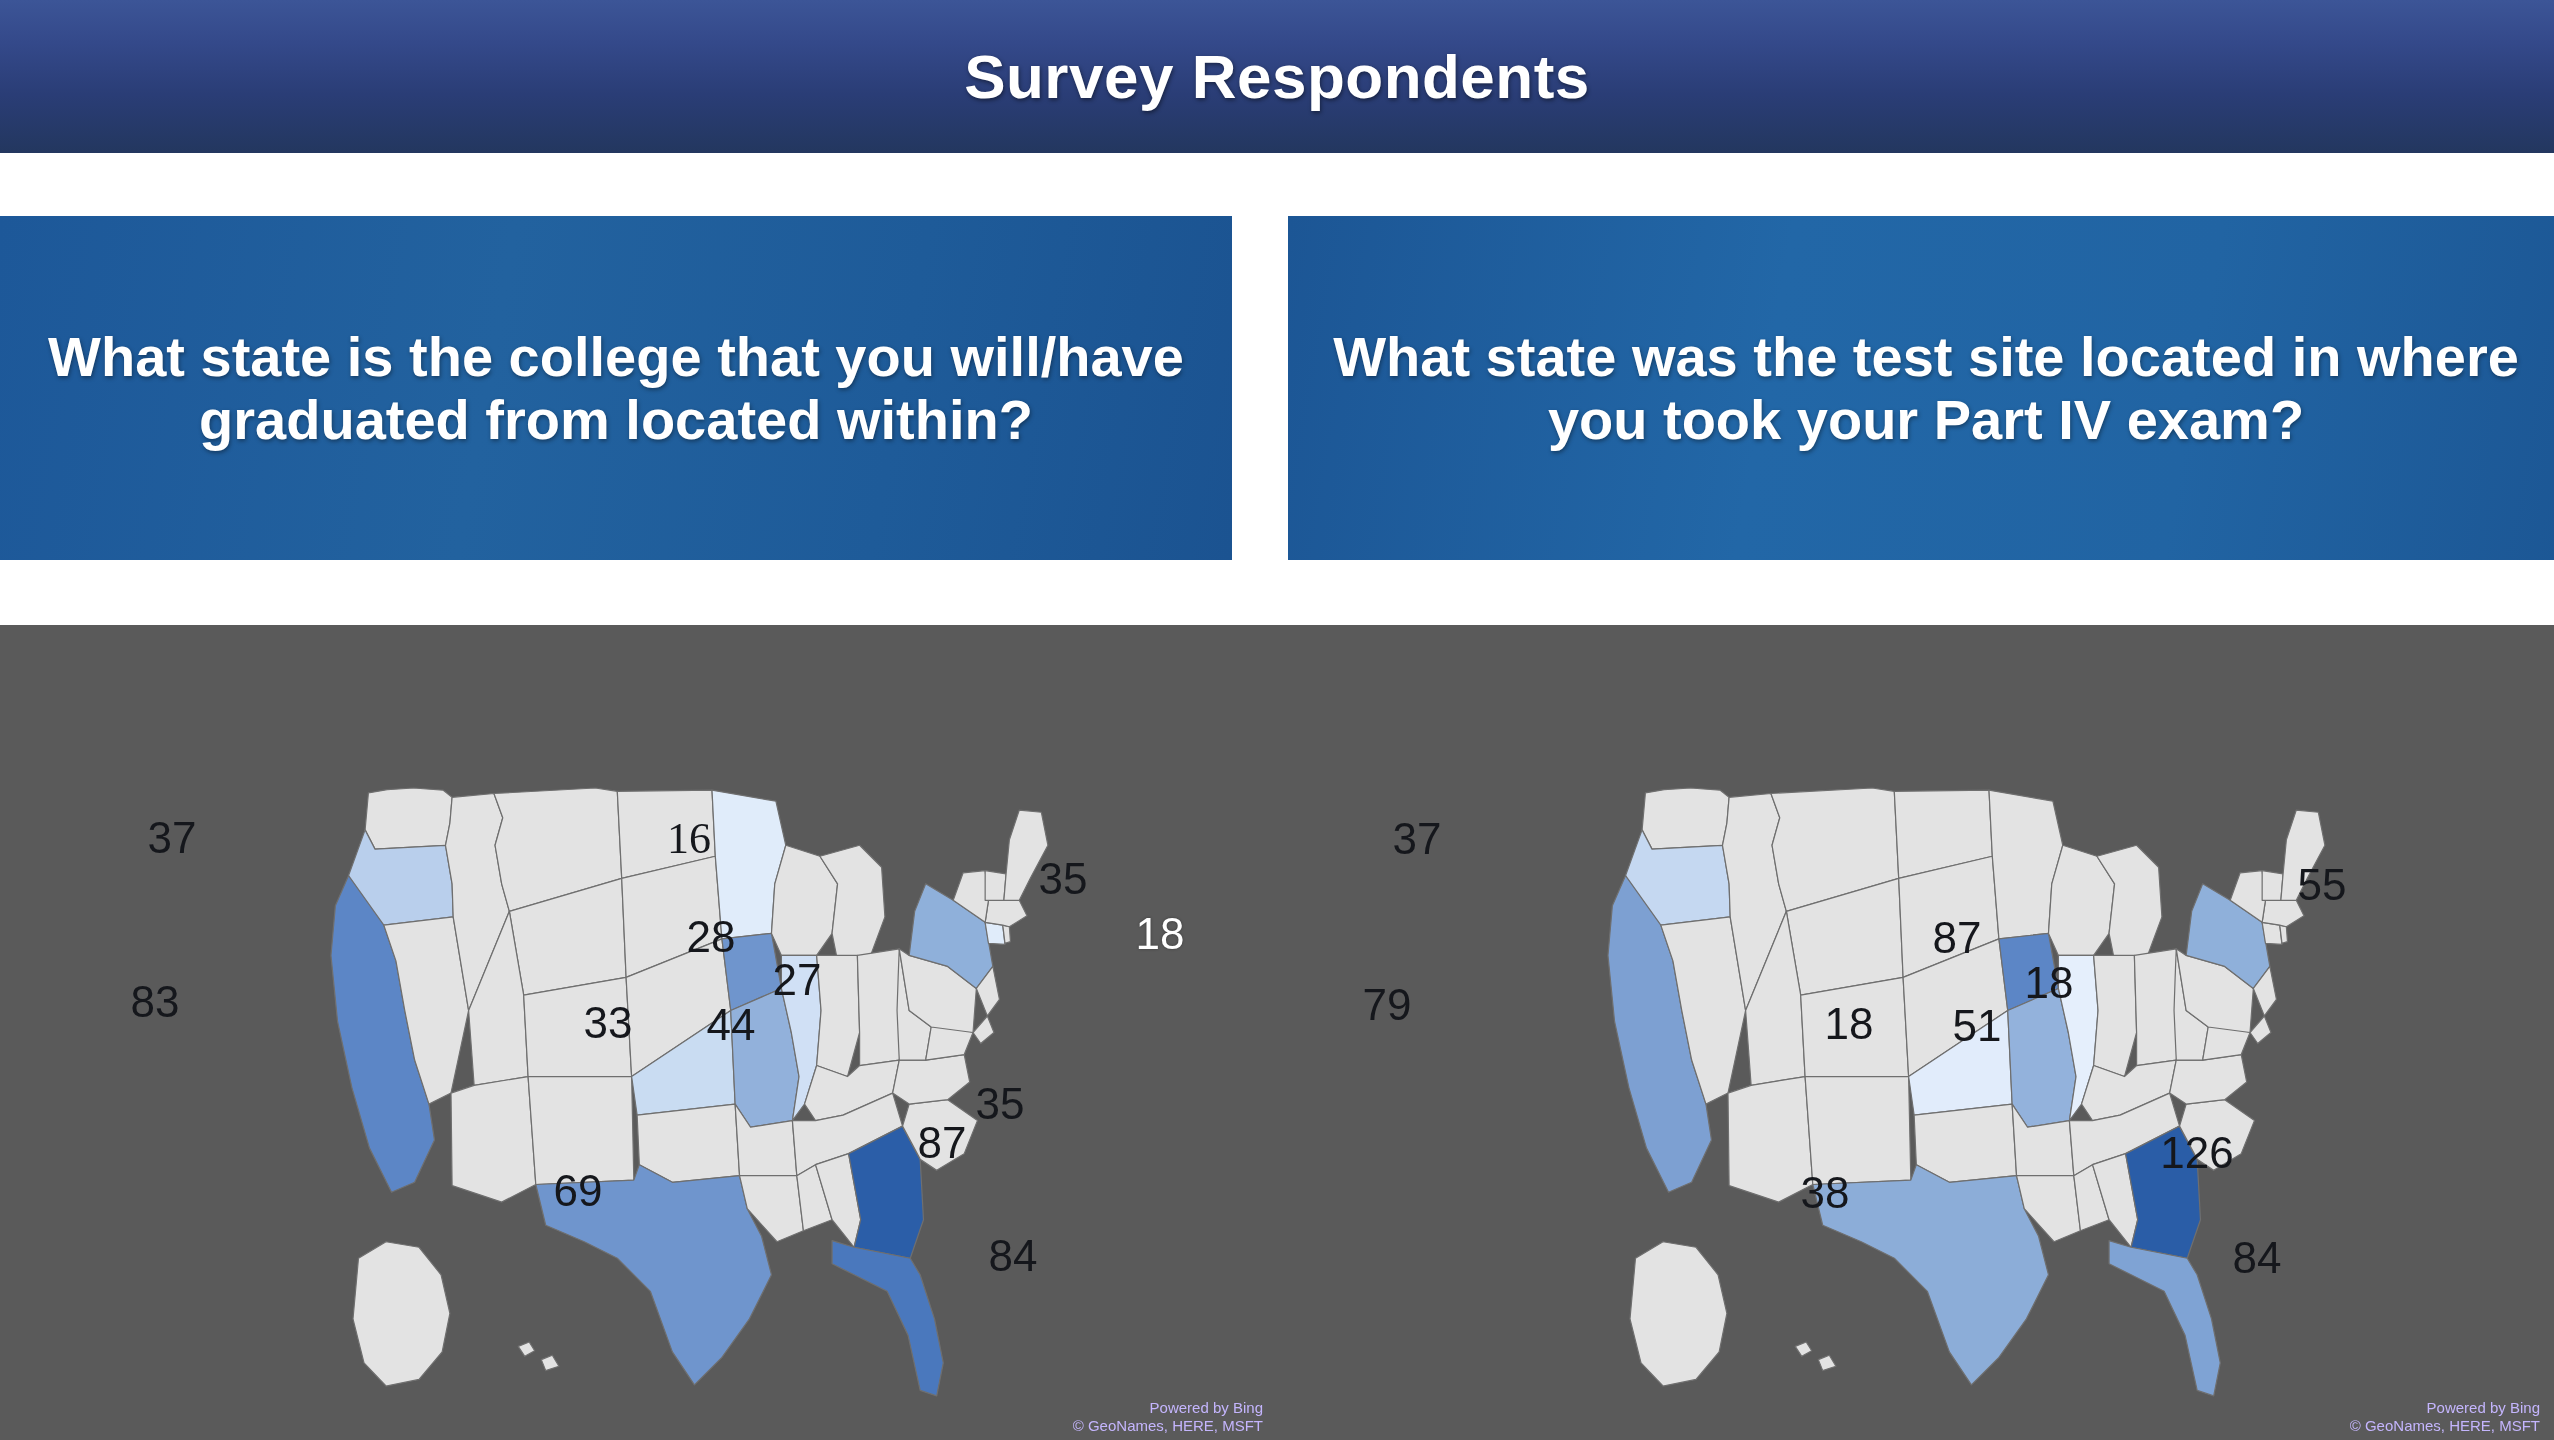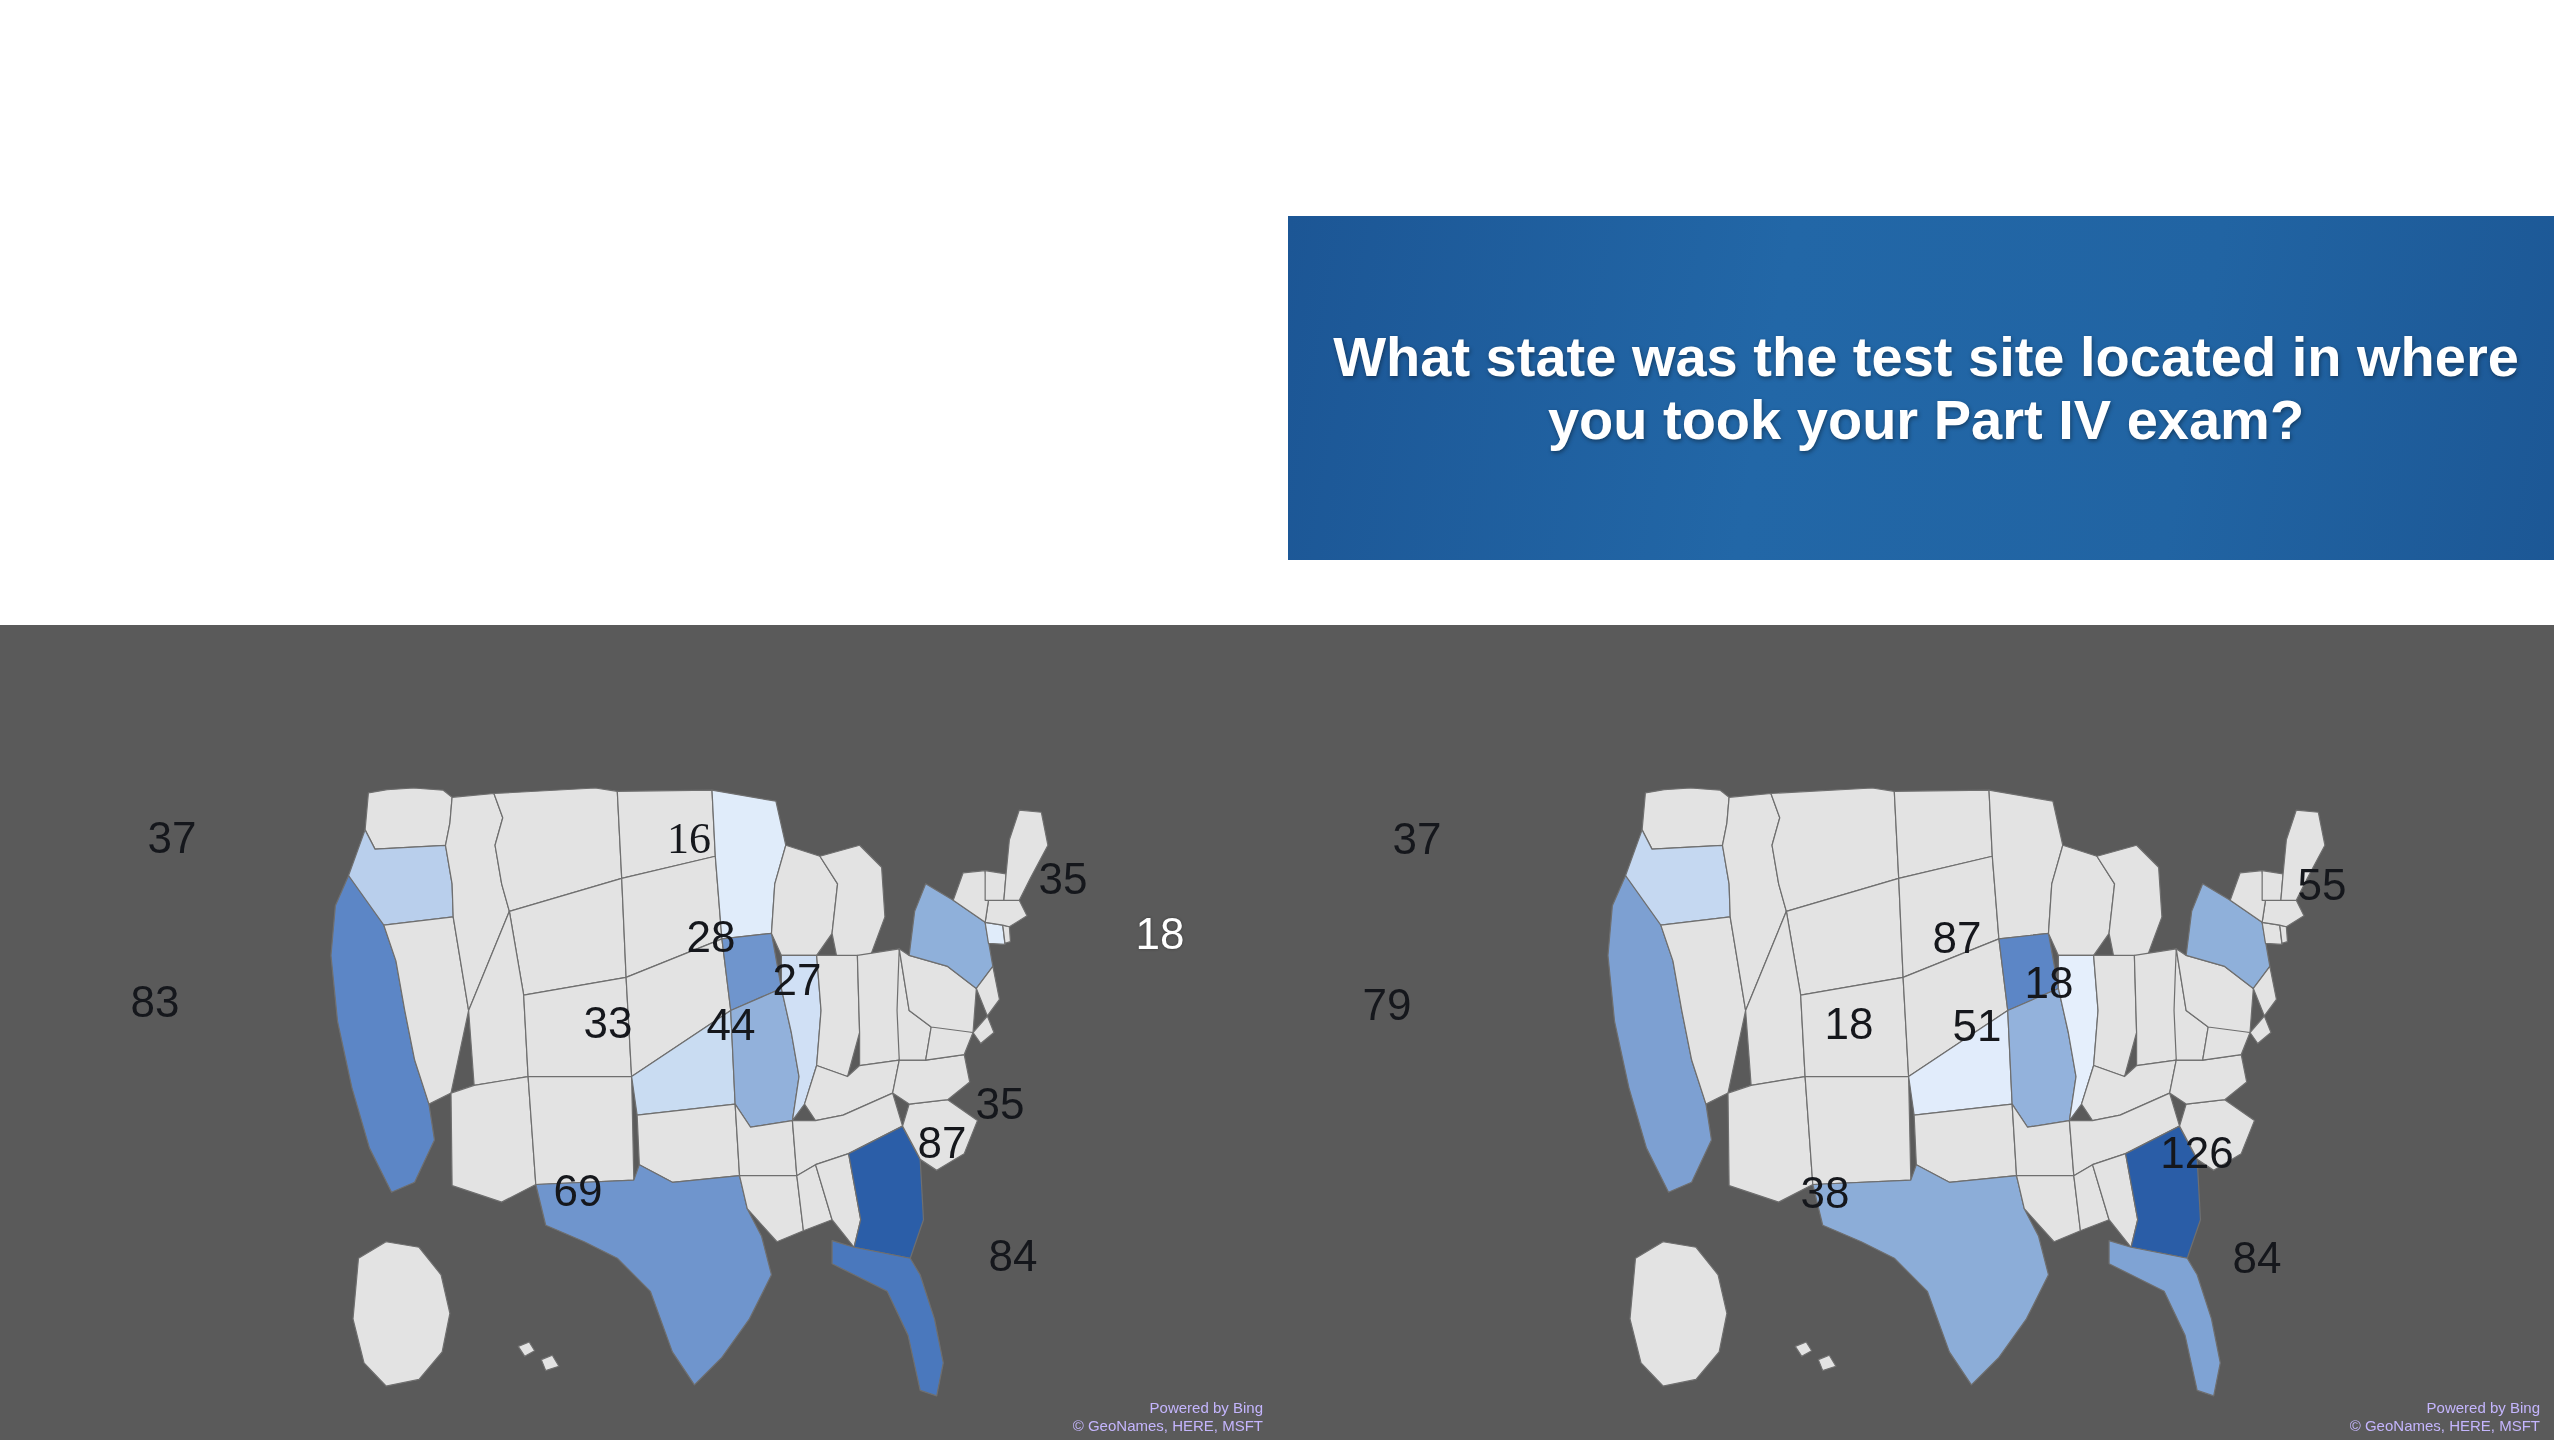--- a/index.html
+++ b/index.html
@@ -58,21 +58,27 @@
     position:absolute; right:14px; bottom:4px;
     color:#c4b5fd; font-size:15px; line-height:1.25; text-align:right;
     font-family:"Liberation Sans", sans-serif;
   }
 </style>
 </head>
 <body>
 
 <div class="slide">
 
-
+  <div class="title-band">
+    <div class="title-text">Survey Respondents</div>
+  </div>
+
+  <div class="q-box q-left">
+    <div class="q-text">What state is the college that you will/have graduated from located within?</div>
+  </div>
   <div class="q-box q-right">
     <div class="q-text">What state was the test site located in where you took your Part IV exam?</div>
   </div>
 
   <div class="map-band">
 
     <div class="map-wrap map-left">
       <svg class="map-svg" viewBox="0 0 1277 1480" preserveAspectRatio="xMidYMid meet">
           <g stroke="#6f6f6f" stroke-width="2.2" stroke-linejoin="round">
             <path d="M148,305 L182,299 L230,296 L284,300 L300,313 L296,360 L288,400 L160,407 L142,372 Z" fill="#e3e3e3"></path>

